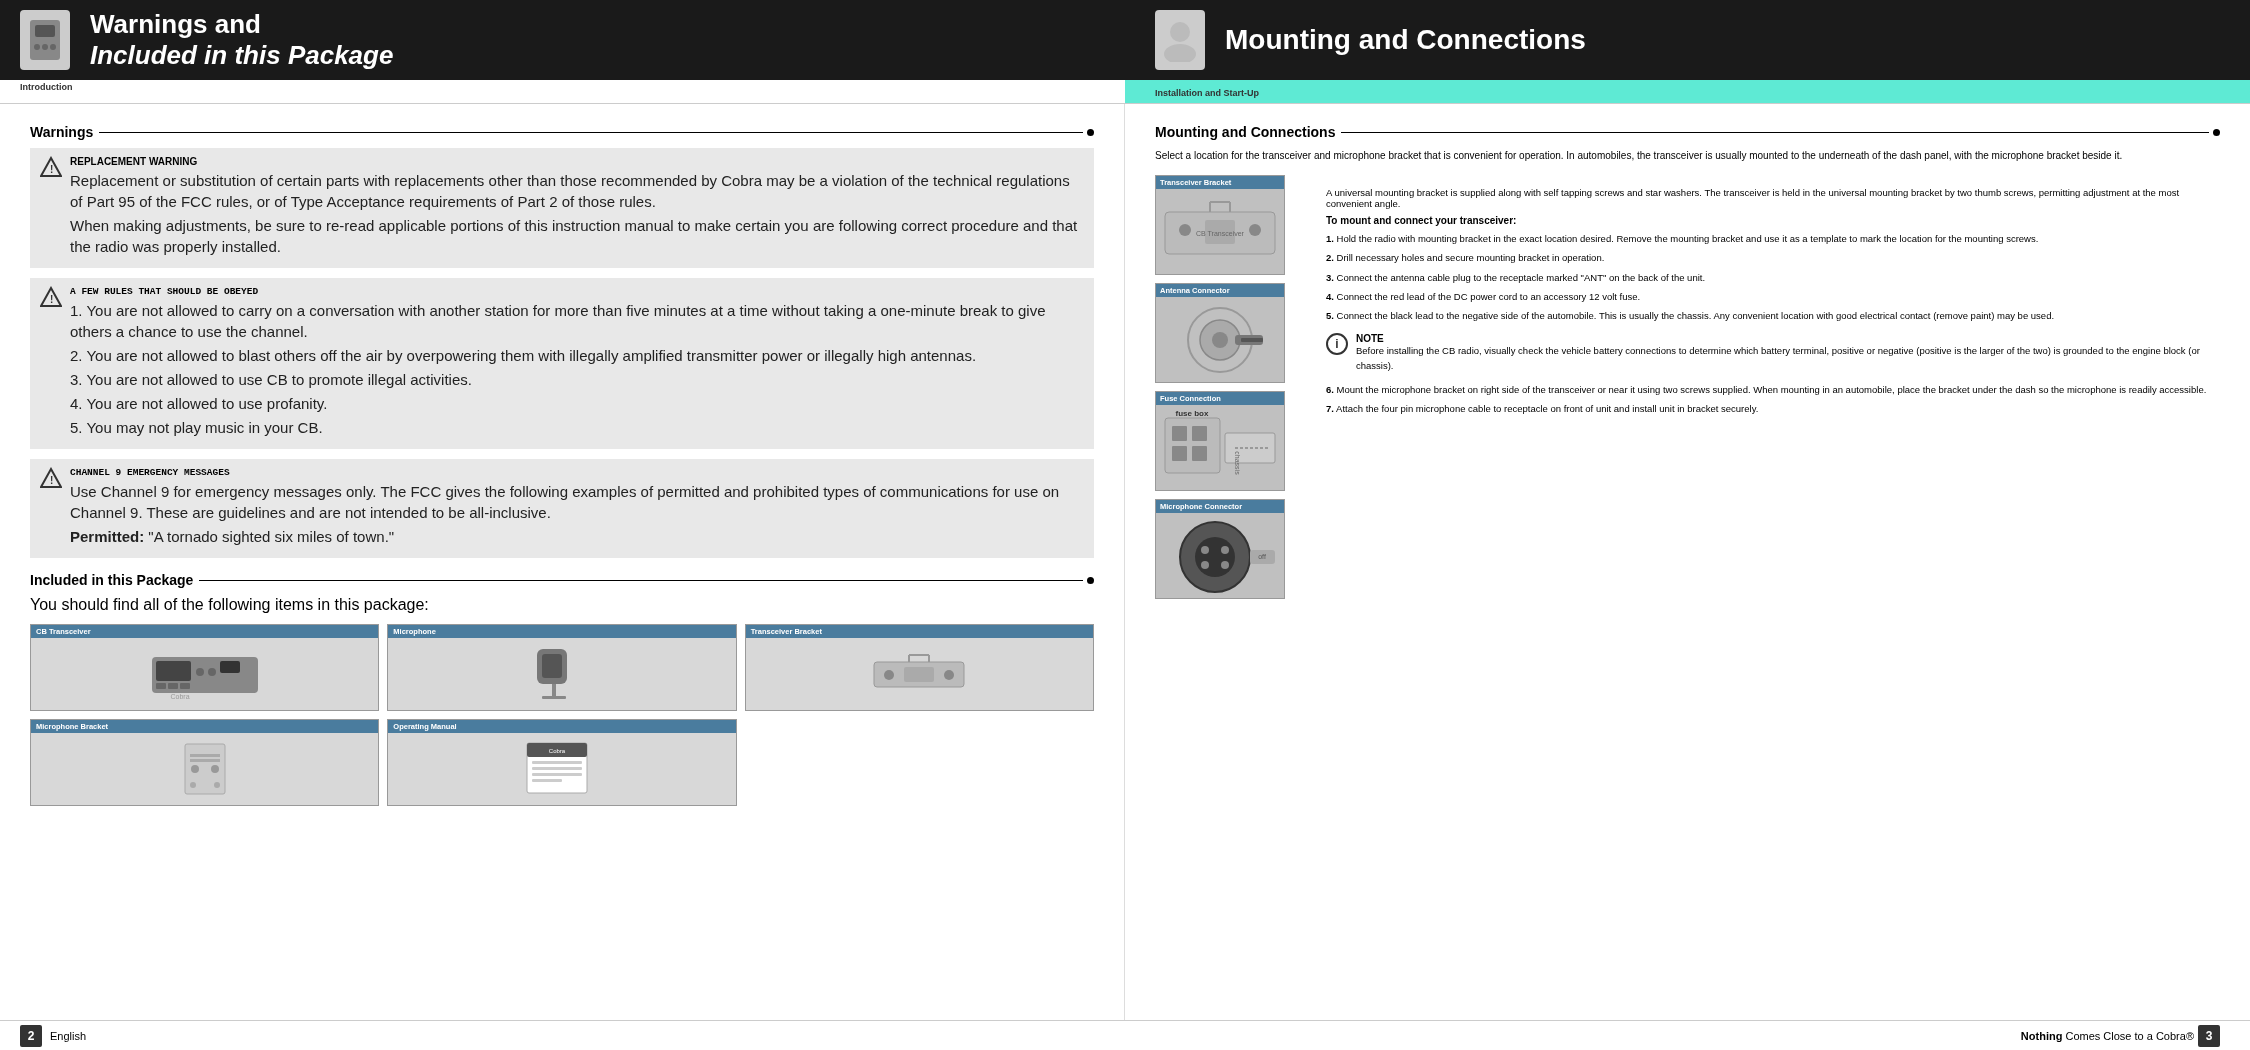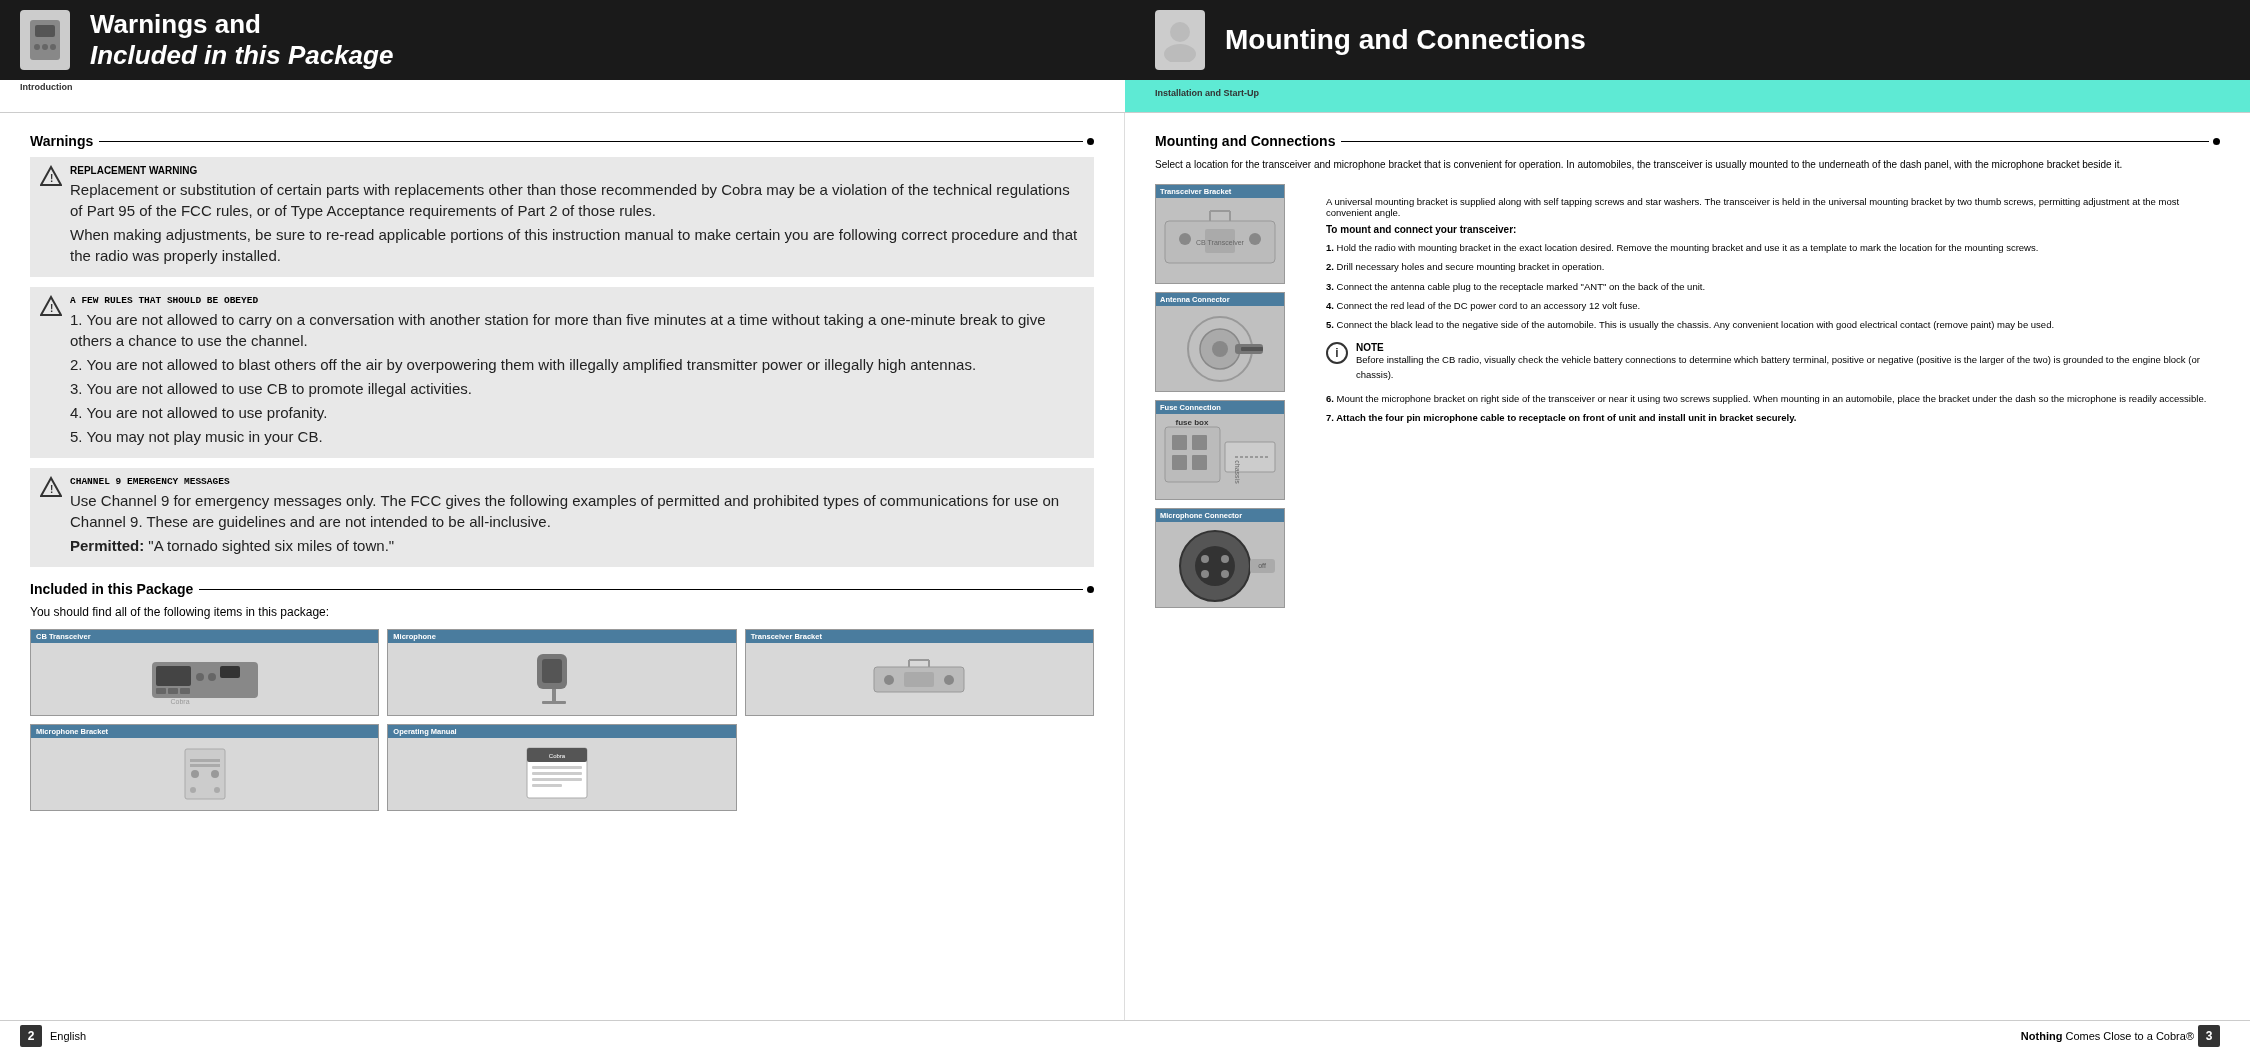--- a/index.html
+++ b/index.html
@@ -55,21 +55,21 @@
     .header-title span {
       display: block;
     }
     .header-title .line2 {
       font-style: italic;
     }
 
     
     .subheader {
       display: flex;
-      height: 33px;
+      height: 24px;
     }
     .subheader-left {
       width: 1125px;
       background: #fff;
       border-bottom: 1px solid #ccc;
       padding: 2px 20px;
       font-size: 9px;
       color: #333;
       font-weight: bold;
     }
@@ -132,21 +132,21 @@
     .warning-title-mono {
       font-family: 'Courier New', monospace;
       font-size: 9.5px;
       font-weight: bold;
       margin-bottom: 3px;
     }
 
     
     .included-section { margin-top: 14px; }
     .included-subtitle {
-      font-size: 12px;
+      font-size: 16px;
       margin-bottom: 10px;
     }
     .mounting-intro {
       font-size: 10px;
       line-height: 1.5;
       margin-bottom: 12px;
     }
 
     .note-box {
       display: flex;
@@ -585,21 +585,21 @@
             </svg>
           </div>
           <div class="note-content">
             <div class="note-title">NOTE</div>
             <div class="note-text">Before installing the CB radio, visually check the vehicle battery connections to determine which battery terminal, positive or negative (positive is the larger of the two) is grounded to the engine block (or chassis).</div>
           </div>
         </div>
 
         <ol start="6" style="padding-left:0; list-style:none;">
           <li style="font-size:9.5px; margin-bottom:5px; line-height:1.5;"><strong>6.</strong> <span>Mount the microphone bracket on right side of the transceiver or near it using two screws supplied. When mounting in an automobile, place the bracket under the dash so the microphone is readily accessible.</span></li>
-          <li style="font-size:9.5px; margin-bottom:5px; line-height:1.5;font-weight:bold;"><strong>7.</strong> <span>Attach the four pin microphone cable to receptacle on front of unit and install unit in bracket securely.</span></li>
+          <li style="font-size:9.5px; margin-bottom:5px; line-height:1.5;"><strong>7.</strong> <span>Attach the four pin microphone cable to receptacle on front of unit and install unit in bracket securely.</span></li>
         </ol>
 
       </div>
     </div>
   </div>
 </div>
 
 <div class="footer">
   <div class="footer-left">
     <div class="page-num">2</div>

